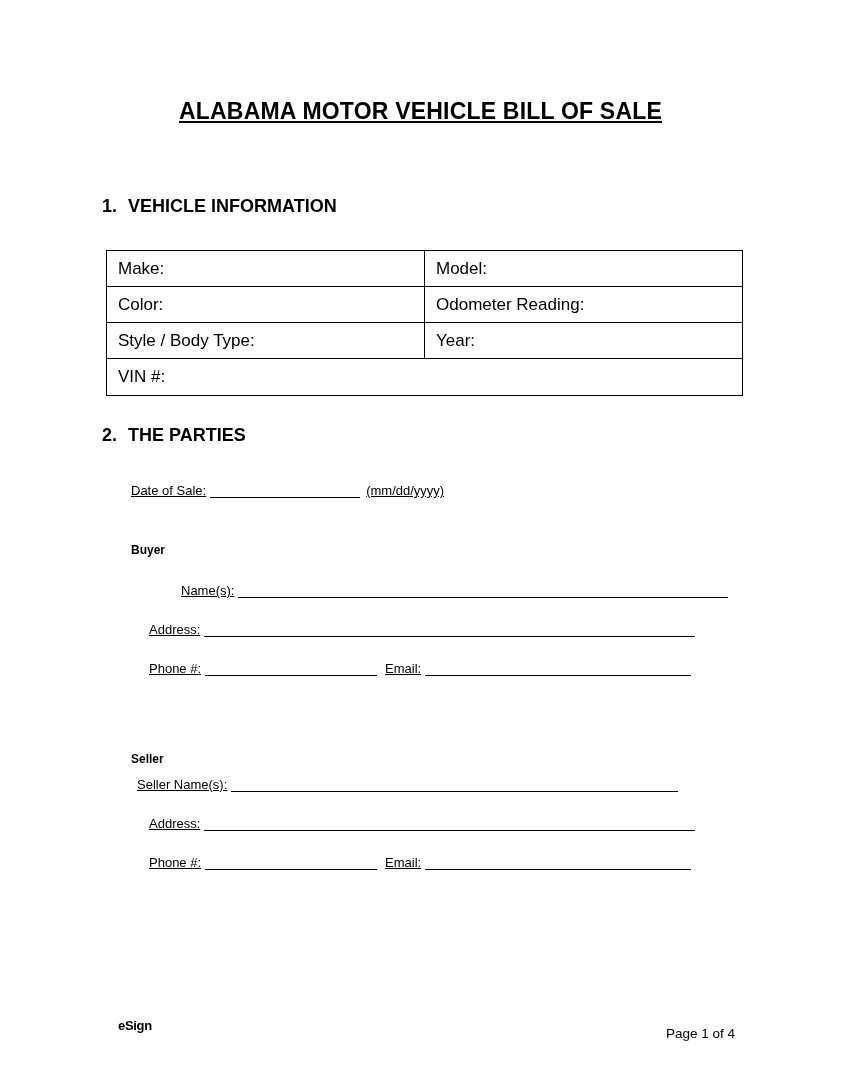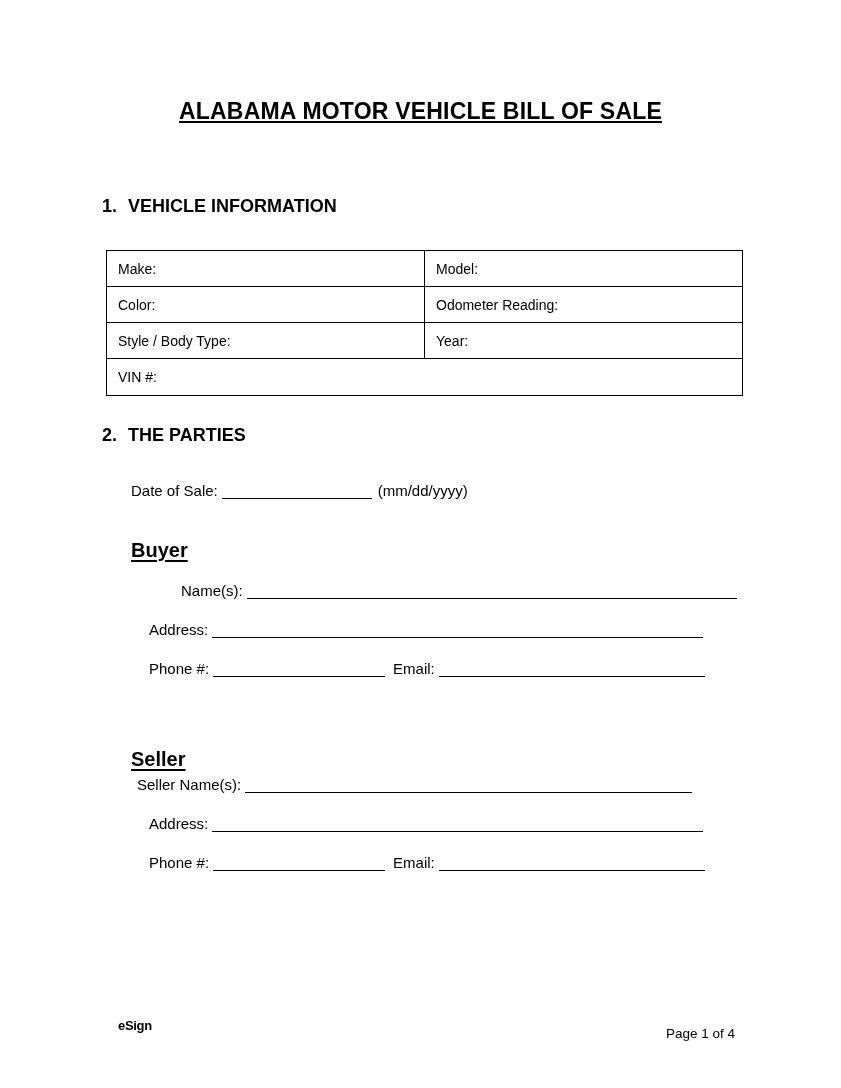--- a/index.html
+++ b/index.html
@@ -41,30 +41,31 @@
     left: 106px;
     top: 250px;
     width: 637px;
     border-collapse: collapse;
     table-layout: fixed;
   }
   table.vehicle-table td {
     border: 1.5px solid #000000;
     height: 35px;
     padding: 0 0 0 11px;
-    font-size: 14px;
+    font-size: 17px;
     vertical-align: middle;
   }
   table.vehicle-table td.vin-cell { height: 36px; }
 
   .form-row {
     position: absolute;
-    font-size: 15px;
+    font-size: 13px;
     line-height: 20px;
     white-space: nowrap;
+    text-decoration: underline;
   }
   .blank {
     display: inline-block;
     height: 0;
     border-bottom: 1.5px solid #000000;
     margin-bottom: -3px;
     margin-left: 4px;
   }
   .w-date  { width: 150px; }
   .w-bname { width: 490px; }
@@ -79,24 +80,23 @@
   .row-bname  { left: 149px; top: 581px; margin-left: 32px; }
   .row-baddr  { left: 149px; top: 620px; }
   .row-bphone { left: 149px; top: 659px; }
   .row-sname  { left: 137px; top: 775px; }
   .row-saddr  { left: 149px; top: 814px; }
   .row-sphone { left: 149px; top: 853px; }
 
   .party-heading {
     position: absolute;
     left: 131px;
-    font-size: 20px;
+    font-size: 12px;
     font-weight: bold;
     line-height: 20px;
-    text-decoration: underline;
     text-underline-offset: 3px;
     text-decoration-thickness: 1.5px;
   }
   .ph-buyer  { top: 540px; }
   .ph-seller { top: 733px; margin-top: 16px; }
 
   .footer-brand {
     position: absolute;
     left: 118px;
     top: 1018px;

